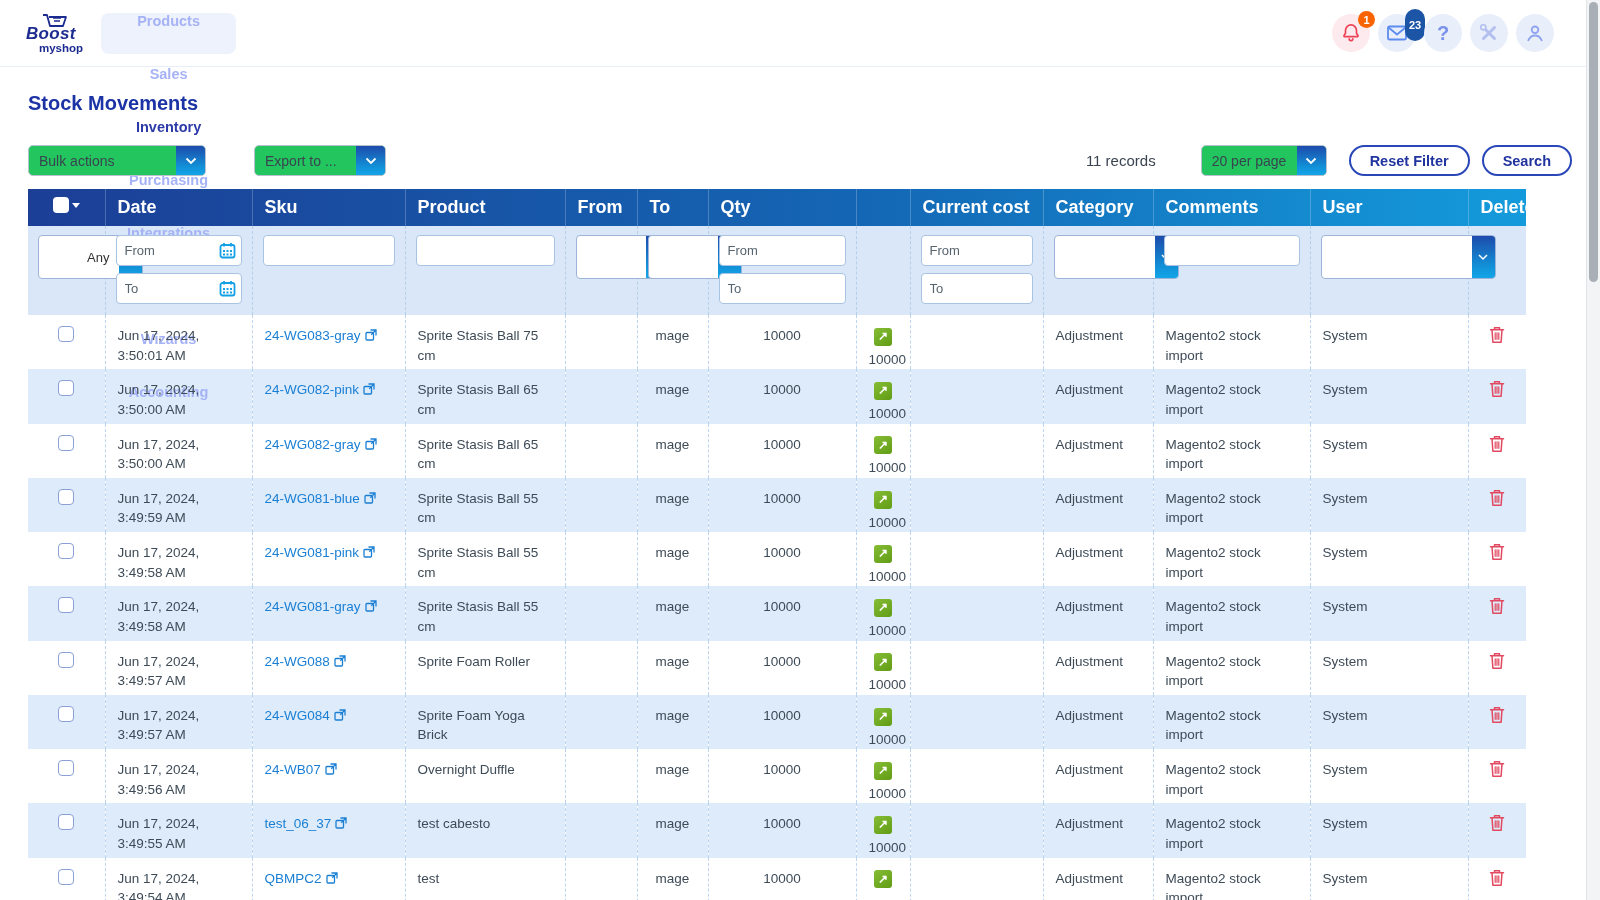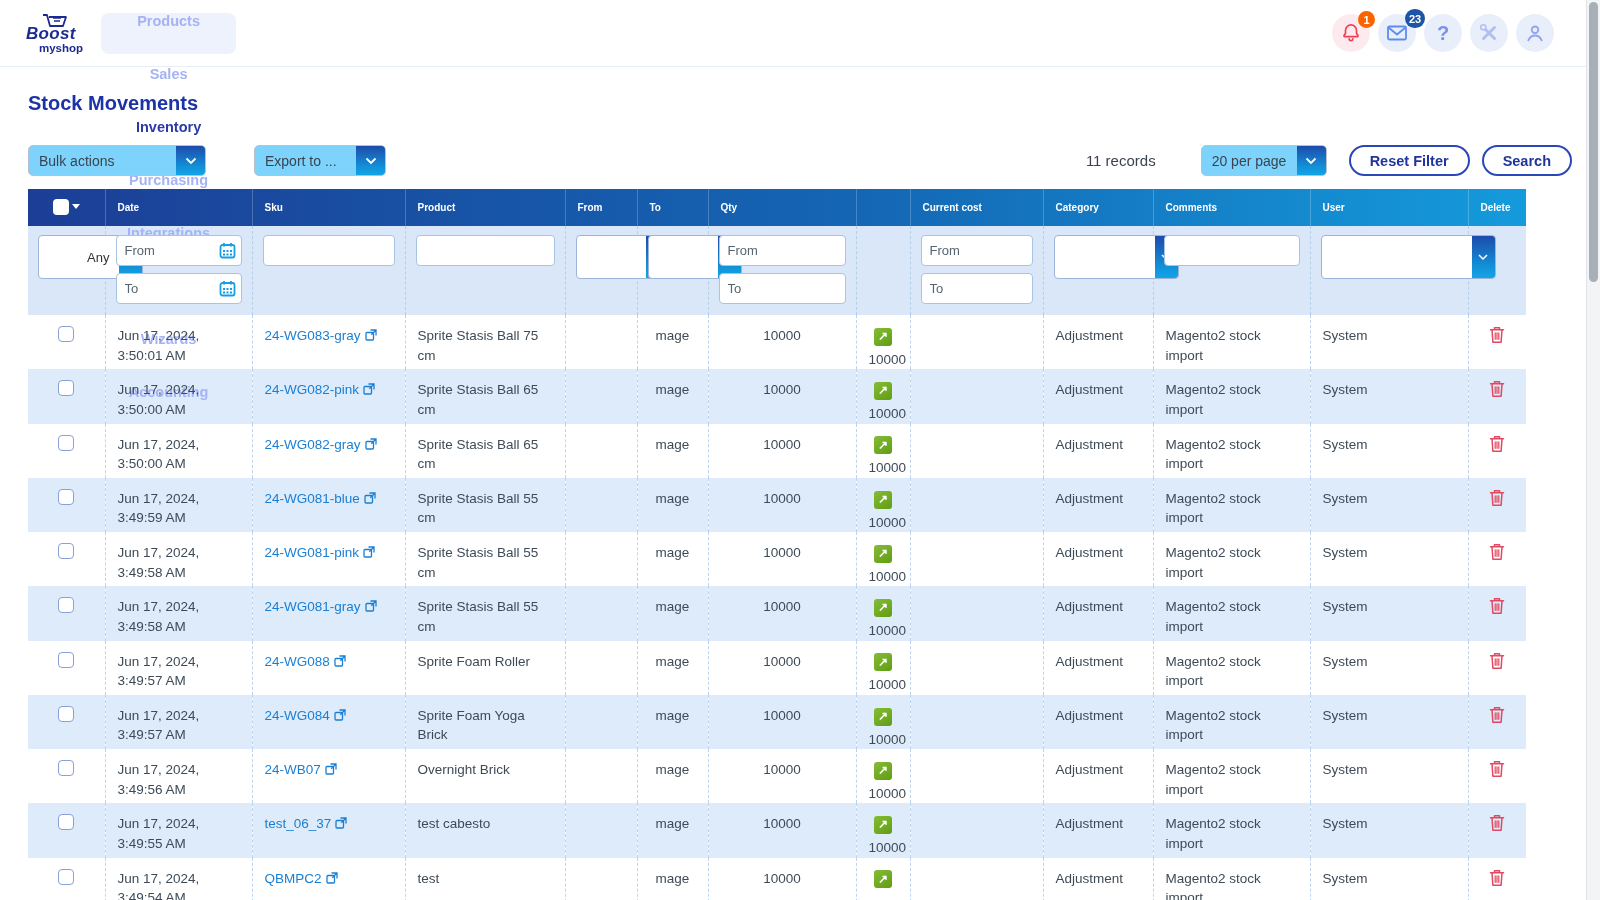--- a/index.html
+++ b/index.html
@@ -18,47 +18,47 @@
   .nav-item { font-size:14.5px; font-weight:600; color:#a5b3f6; cursor:pointer; white-space:nowrap; }
   .nav-item.active { color:#2b3aa8; font-weight:700; }
   .topbar-right { margin-left:auto; display:flex; align-items:center; gap:8px; }
   .icon-btn { position:relative; width:38px; height:38px; border-radius:50%;
     background:#e9eefb; display:flex; align-items:center; justify-content:center; cursor:pointer; }
   .icon-btn.pinkbg { background:#fdeaee; }
   .badge { position:absolute; top:-3px; right:-5px; min-width:17px; height:17px;
     border-radius:9px; color:#fff; font-size:11px; font-weight:700;
     display:flex; align-items:center; justify-content:center; padding:0 3px; }
   .badge.orange { background:#f96400; }
-  .badge.navy { background:#1d55a6; min-width:20px; height:19px; border-radius:10px; top:-5px; right:-9px; }
+  .badge.navy { background:#1d55a6; min-width:20px; height:32px; border-radius:10px; top:-5px; right:-9px; }
   .help-q { font-size:20px; font-weight:700; color:#7b92ea; }
 
   
   .page-title { margin:25px 0 0 28px; font-size:20px; font-weight:600; color:#1c33a6; }
   .toolbar { display:flex; align-items:center; margin:30px 28px 13px 28px; height:31px; }
-  .sel { display:inline-flex; align-items:stretch; height:31px; background:#7dd3fc;
+  .sel { display:inline-flex; align-items:stretch; height:31px; background:#22c55e;
     border:1px solid #b7c1cf; border-radius:5px; overflow:hidden; cursor:pointer; }
   .sel .lbl { display:flex; align-items:center; padding:0 10px; font-size:14px; color:#3a4450; }
   .sel .caret-btn { width:29px; display:flex; align-items:center; justify-content:center;
     background:linear-gradient(180deg,#1d4bac 0%,#128fd6 70%,#12a5e8 100%); }
   .sel.bulk .lbl { width:147px; }
   .sel.export .lbl { width:101px; }
   .sel.perpage .lbl { width:95px; }
   .gap-export { margin-left:48px; }
   .records { margin-left:auto; font-size:15px; color:#3a4450; }
   .perpage-wrap { margin-left:45px; }
   .pill-btn { height:31px; border:2px solid #2947b8; border-radius:17px; background:#fff;
     color:#21339f; font-weight:700; font-size:14.5px; padding:0 19px; cursor:pointer;
     font-family:"Liberation Sans",sans-serif; }
   .gap-reset { margin-left:22px; } .gap-search { margin-left:12px; }
 
   
   .table-wrap { margin-left:28px; width:1498px; }
   table { border-collapse:collapse; table-layout:fixed; width:1498px; }
   thead tr.head-row { background:linear-gradient(90deg,#1c3e96 0%,#1466b4 55%,#149bdc 100%); }
-  th { height:37px; color:#fff; font-size:10px; font-weight:700; text-align:left;
+  th { height:37px; color:#fff; font-size:18px; font-weight:700; text-align:left;
     padding:6px 12px; border-left:1px solid rgba(255,255,255,.22); white-space:nowrap; }
   th:first-child { border-left:none; text-align:center; }
   tr.filter-row td { background:#d9e7f8; padding:9px 10px 11px 10px; vertical-align:top;
     border-left:1px dashed #b6cfe9; height:76px; }
   tr.filter-row td:first-child { border-left:none; }
   tbody td { vertical-align:top; padding:11px 12px 0 12px; font-size:13.5px; height:54px;
     line-height:1.45; color:#3e4b57; border-left:1px dashed #bcd4ee; overflow:hidden; }
   tbody td:first-child { border-left:none; text-align:center; }
   tbody tr:nth-child(even) td { background:#ddebfa; }
   td.c { text-align:center; }
@@ -579,21 +579,21 @@
 
   <tr>
     <td><span class="cb"></span></td>
     <td>Jun 17, 2024, 3:49:56 AM</td>
     <td>
       <a class="sku-link">24-WB07</a><svg class="ext-icon" width="12" height="12" viewBox="0 0 12 12">
               <rect x="1" y="3.5" width="7.5" height="7.5" rx="1" fill="none" stroke="#1a7fd4" stroke-width="1.3"></rect>
               <path d="M5.5 1H11v5.5M11 1 6.3 5.7" fill="none" stroke="#1a7fd4" stroke-width="1.3"></path>
             </svg>
     </td>
-    <td>Overnight Brick</td>
+    <td>Overnight Duffle</td>
     <td class="c"></td>
     <td class="c">mage</td>
     <td class="c">10000</td>
     <td class="c">
       <span class="arrow-badge">↗</span>
       <span class="qty-after">10000</span>
     </td>
     <td></td>
     <td>Adjustment</td>
     <td>Magento2 stock import</td>

